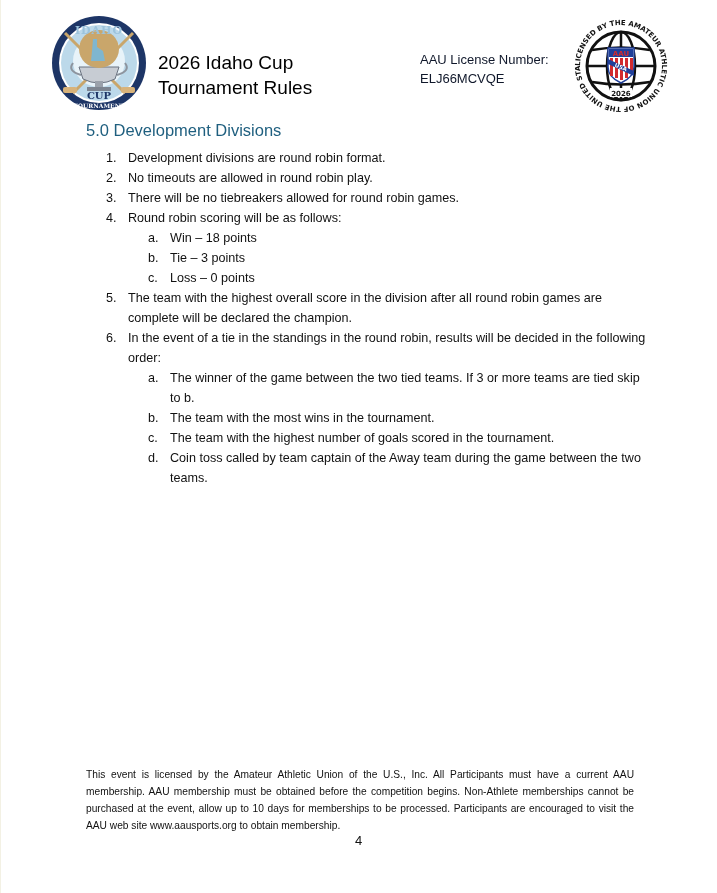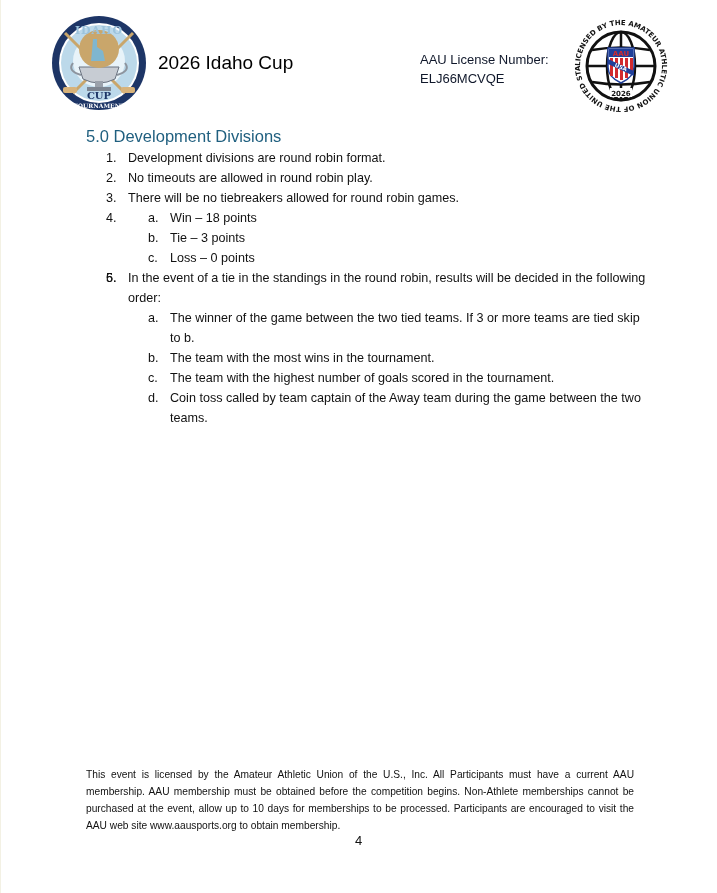--- a/index.html
+++ b/index.html
@@ -8,21 +8,21 @@
     font-family: "Liberation Sans", "DejaVu Sans", sans-serif; color: #111;
   }
   .left-edge { position: absolute; left: 0; top: 0; width: 1px; height: 893px; background: #f3f1e4; }
   .logo-left { position: absolute; left: 51px; top: 15px; width: 96px; height: 96px; }
   .logo-right { position: absolute; left: 570px; top: 15px; width: 102px; height: 102px; }
   .doc-title {
     position: absolute; left: 158px; top: 50px; font-size: 19px; font-weight: normal; line-height: 25px; color: #000;
   }
   .license { position: absolute; left: 420px; top: 50px; font-size: 13px; line-height: 19px; color: #0f172a; }
   .section-heading {
-    position: absolute; left: 86px; top: 125px; font-size: 16.5px; color: #1f5f7f; line-height: 22px;
+    position: absolute; left: 86px; top: 119px; font-size: 16.5px; color: #1f5f7f; line-height: 22px;
   }
   .rules { position: absolute; left: 106px; top: 148px; width: 540px; font-size: 12.6px; line-height: 20px; }
   .item { position: relative; padding-left: 22px; }
   .num { position: absolute; left: 0; top: 0; }
   .subitem { position: relative; padding-left: 64px; }
   .subletter { position: absolute; left: 42px; top: 0; }
   .footer {
     position: absolute; left: 86px; top: 766px; width: 548px; font-size: 10.2px; line-height: 17px; text-align: justify; color: #111;
   }
   .page-num { position: absolute; left: 0; width: 717px; top: 833px; text-align: center; font-size: 13px; }
@@ -50,20 +50,21 @@
     <ellipse cx="48" cy="34" rx="20" ry="19" fill="#c9a66b"></ellipse>
     <path d="M42 24 L46 24 L46 32 L52 36 L54 46 L40 46 L41 36 Z" fill="#7fb6cf"></path>
     <text x="48" y="19" font-family="DejaVu Serif, serif" font-size="11" font-weight="bold" fill="#9cc3dc" text-anchor="middle" letter-spacing="1">IDAHO</text>
     <text x="48" y="84" font-family="DejaVu Serif, serif" font-size="10" font-weight="bold" fill="#1d3566" text-anchor="middle">CUP</text>
     <text x="48" y="93" font-family="DejaVu Serif, serif" font-size="6" font-weight="bold" fill="#ffffff" text-anchor="middle">TOURNAMENT</text>
   </svg>
 </div>
 
 <div class="doc-title">
   <div>2026 Idaho Cup</div>
+  <div>Tournament Rules</div>
 </div>
 
 <div class="license">
   <div>AAU License Number:</div>
   <div>ELJ66MCVQE</div>
 </div>
 
 <div class="logo-right">
   <svg width="102" height="102" viewBox="0 0 102 102">
     <defs>
@@ -104,35 +105,37 @@
   <div class="item">
     <span class="num">2.</span>
     <span>No timeouts are allowed in round robin play.</span>
   </div>
   <div class="item">
     <span class="num">3.</span>
     <span>There will be no tiebreakers allowed for round robin games.</span>
   </div>
   <div class="item">
     <span class="num">4.</span>
+    <span>Round robin scoring will be as follows:</span>
   </div>
   <div class="subitem">
     <span class="subletter">a.</span>
     <span>Win – 18 points</span>
   </div>
   <div class="subitem">
     <span class="subletter">b.</span>
     <span>Tie – 3 points</span>
   </div>
   <div class="subitem">
     <span class="subletter">c.</span>
     <span>Loss – 0 points</span>
   </div>
   <div class="item">
     <span class="num">5.</span>
+    <span>The team with the highest overall score in the division after all round robin games are complete will be declared the champion.</span>
   </div>
   <div class="item">
     <span class="num">6.</span>
     <span>In the event of a tie in the standings in the round robin, results will be decided in the following order:</span>
   </div>
   <div class="subitem">
     <span class="subletter">a.</span>
     <span>The winner of the game between the two tied teams. If 3 or more teams are tied skip to b.</span>
   </div>
   <div class="subitem">

